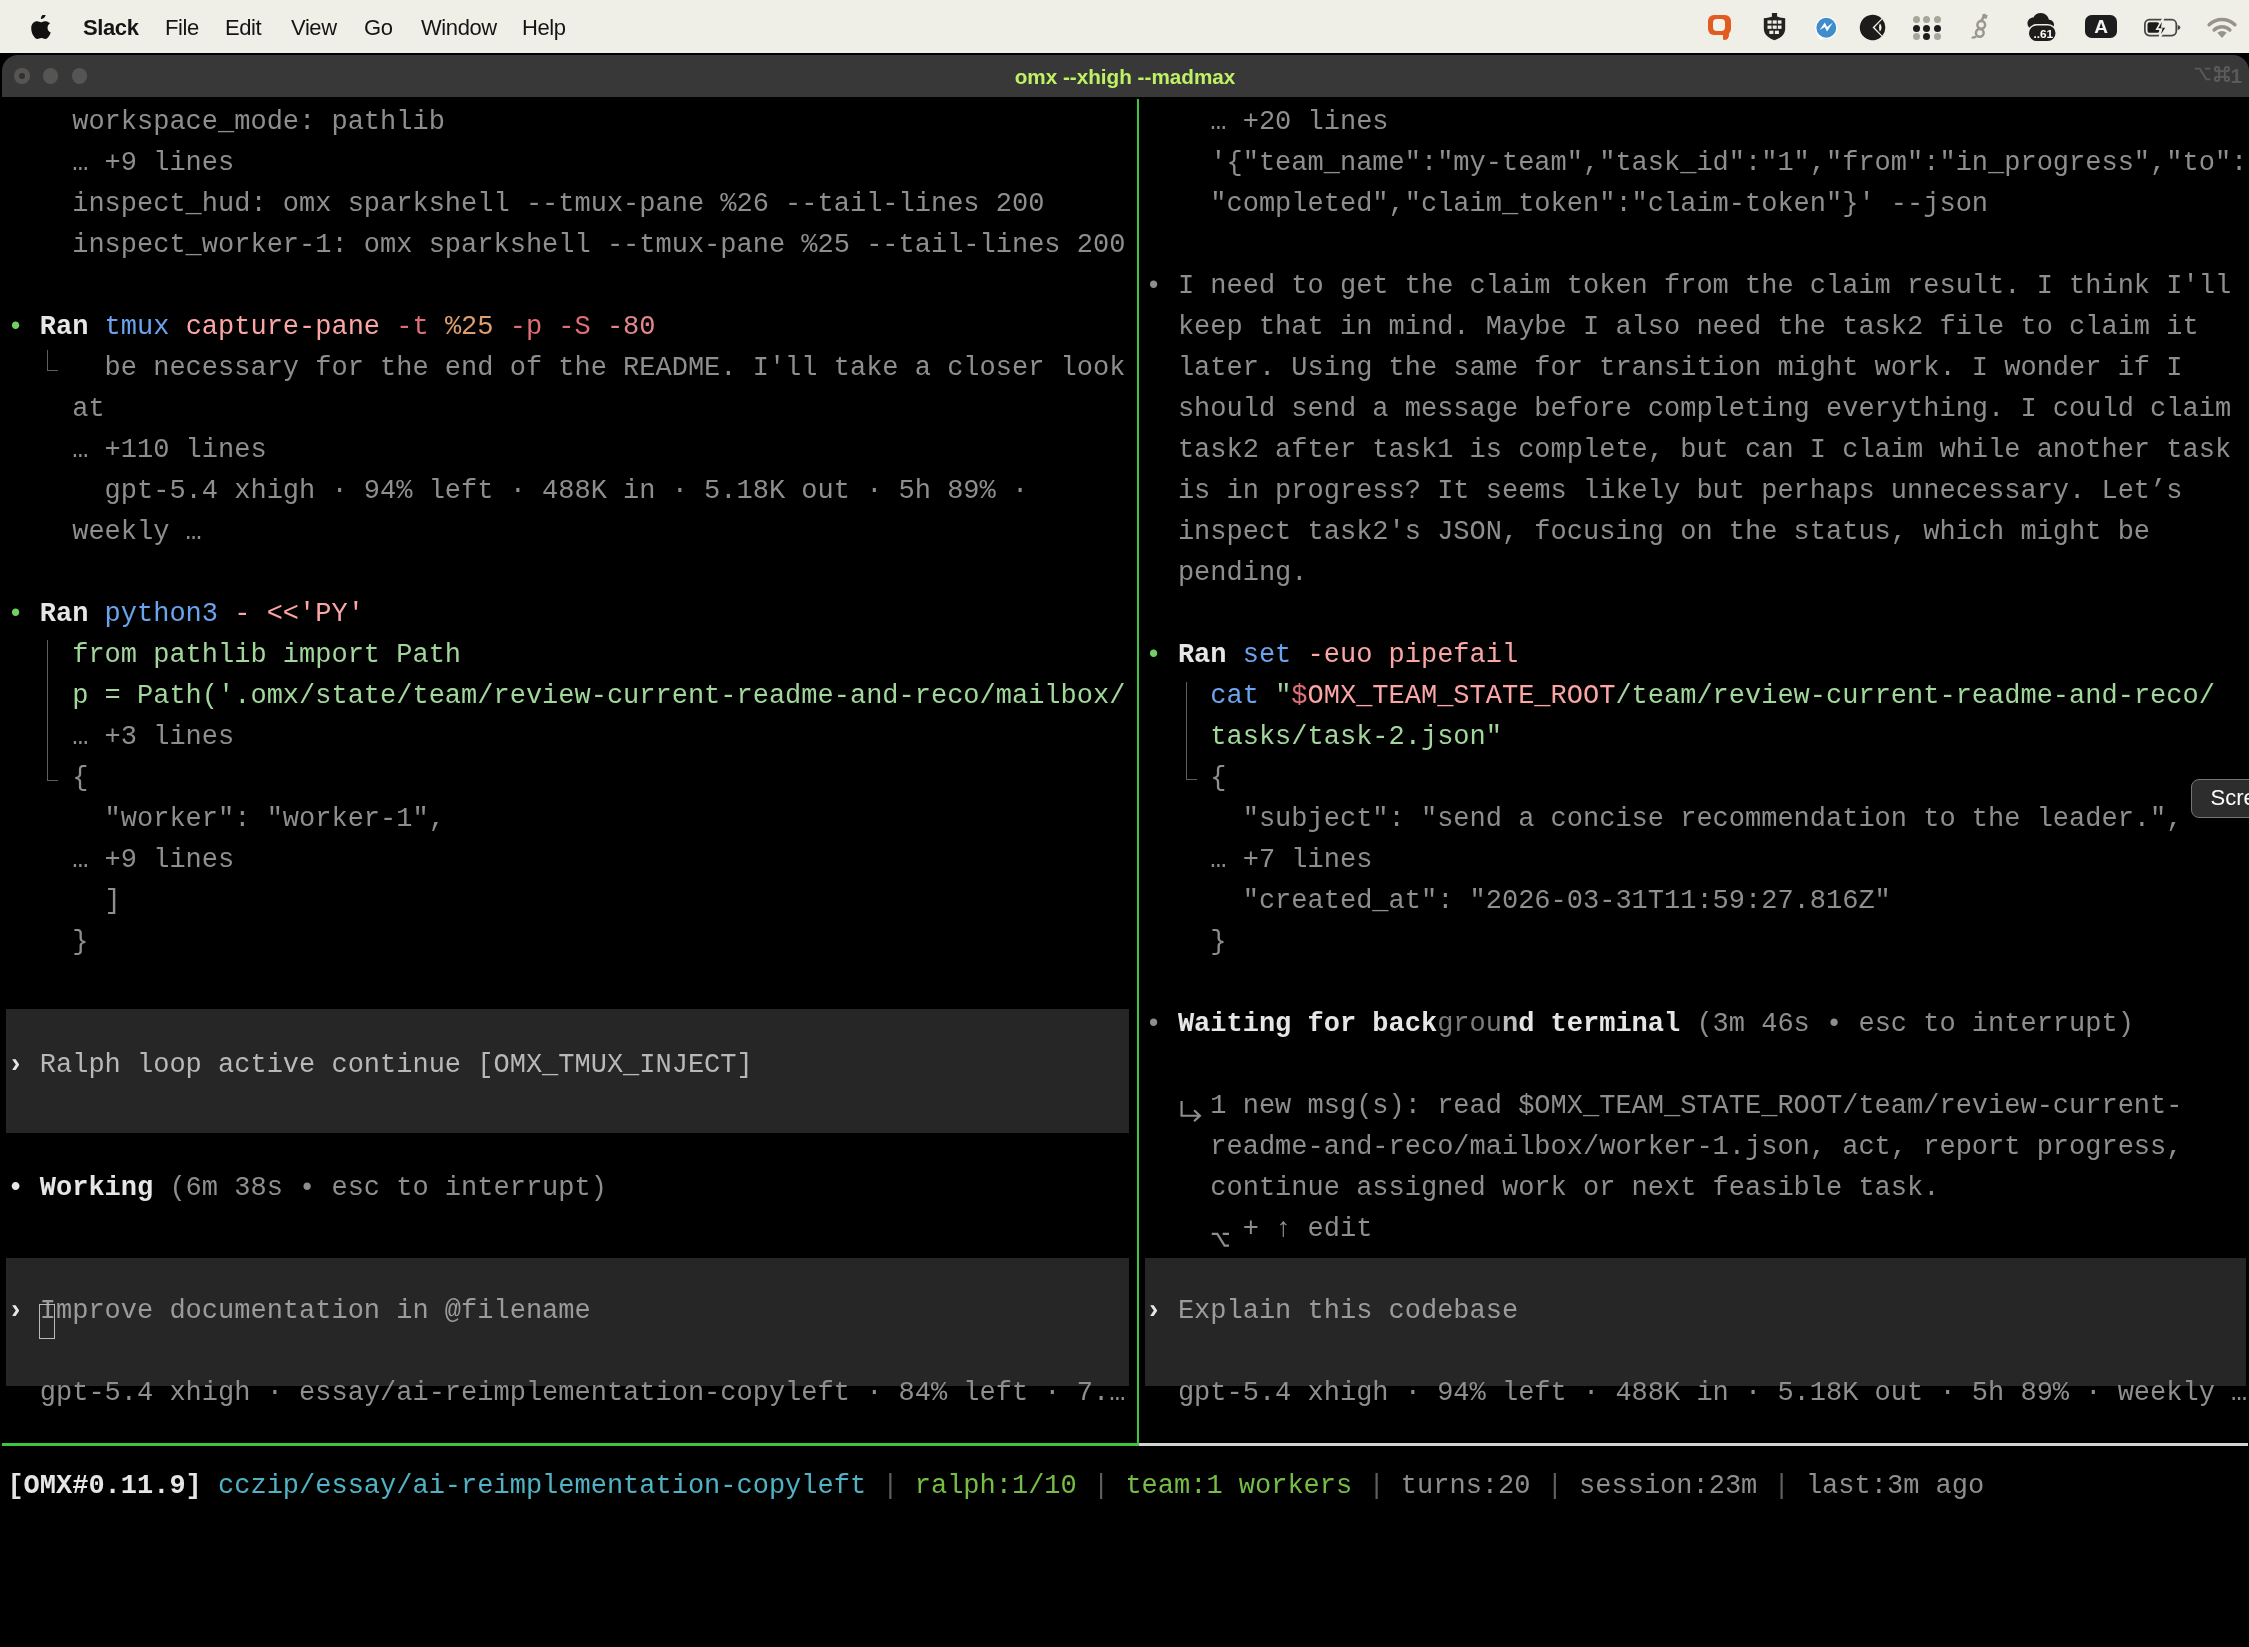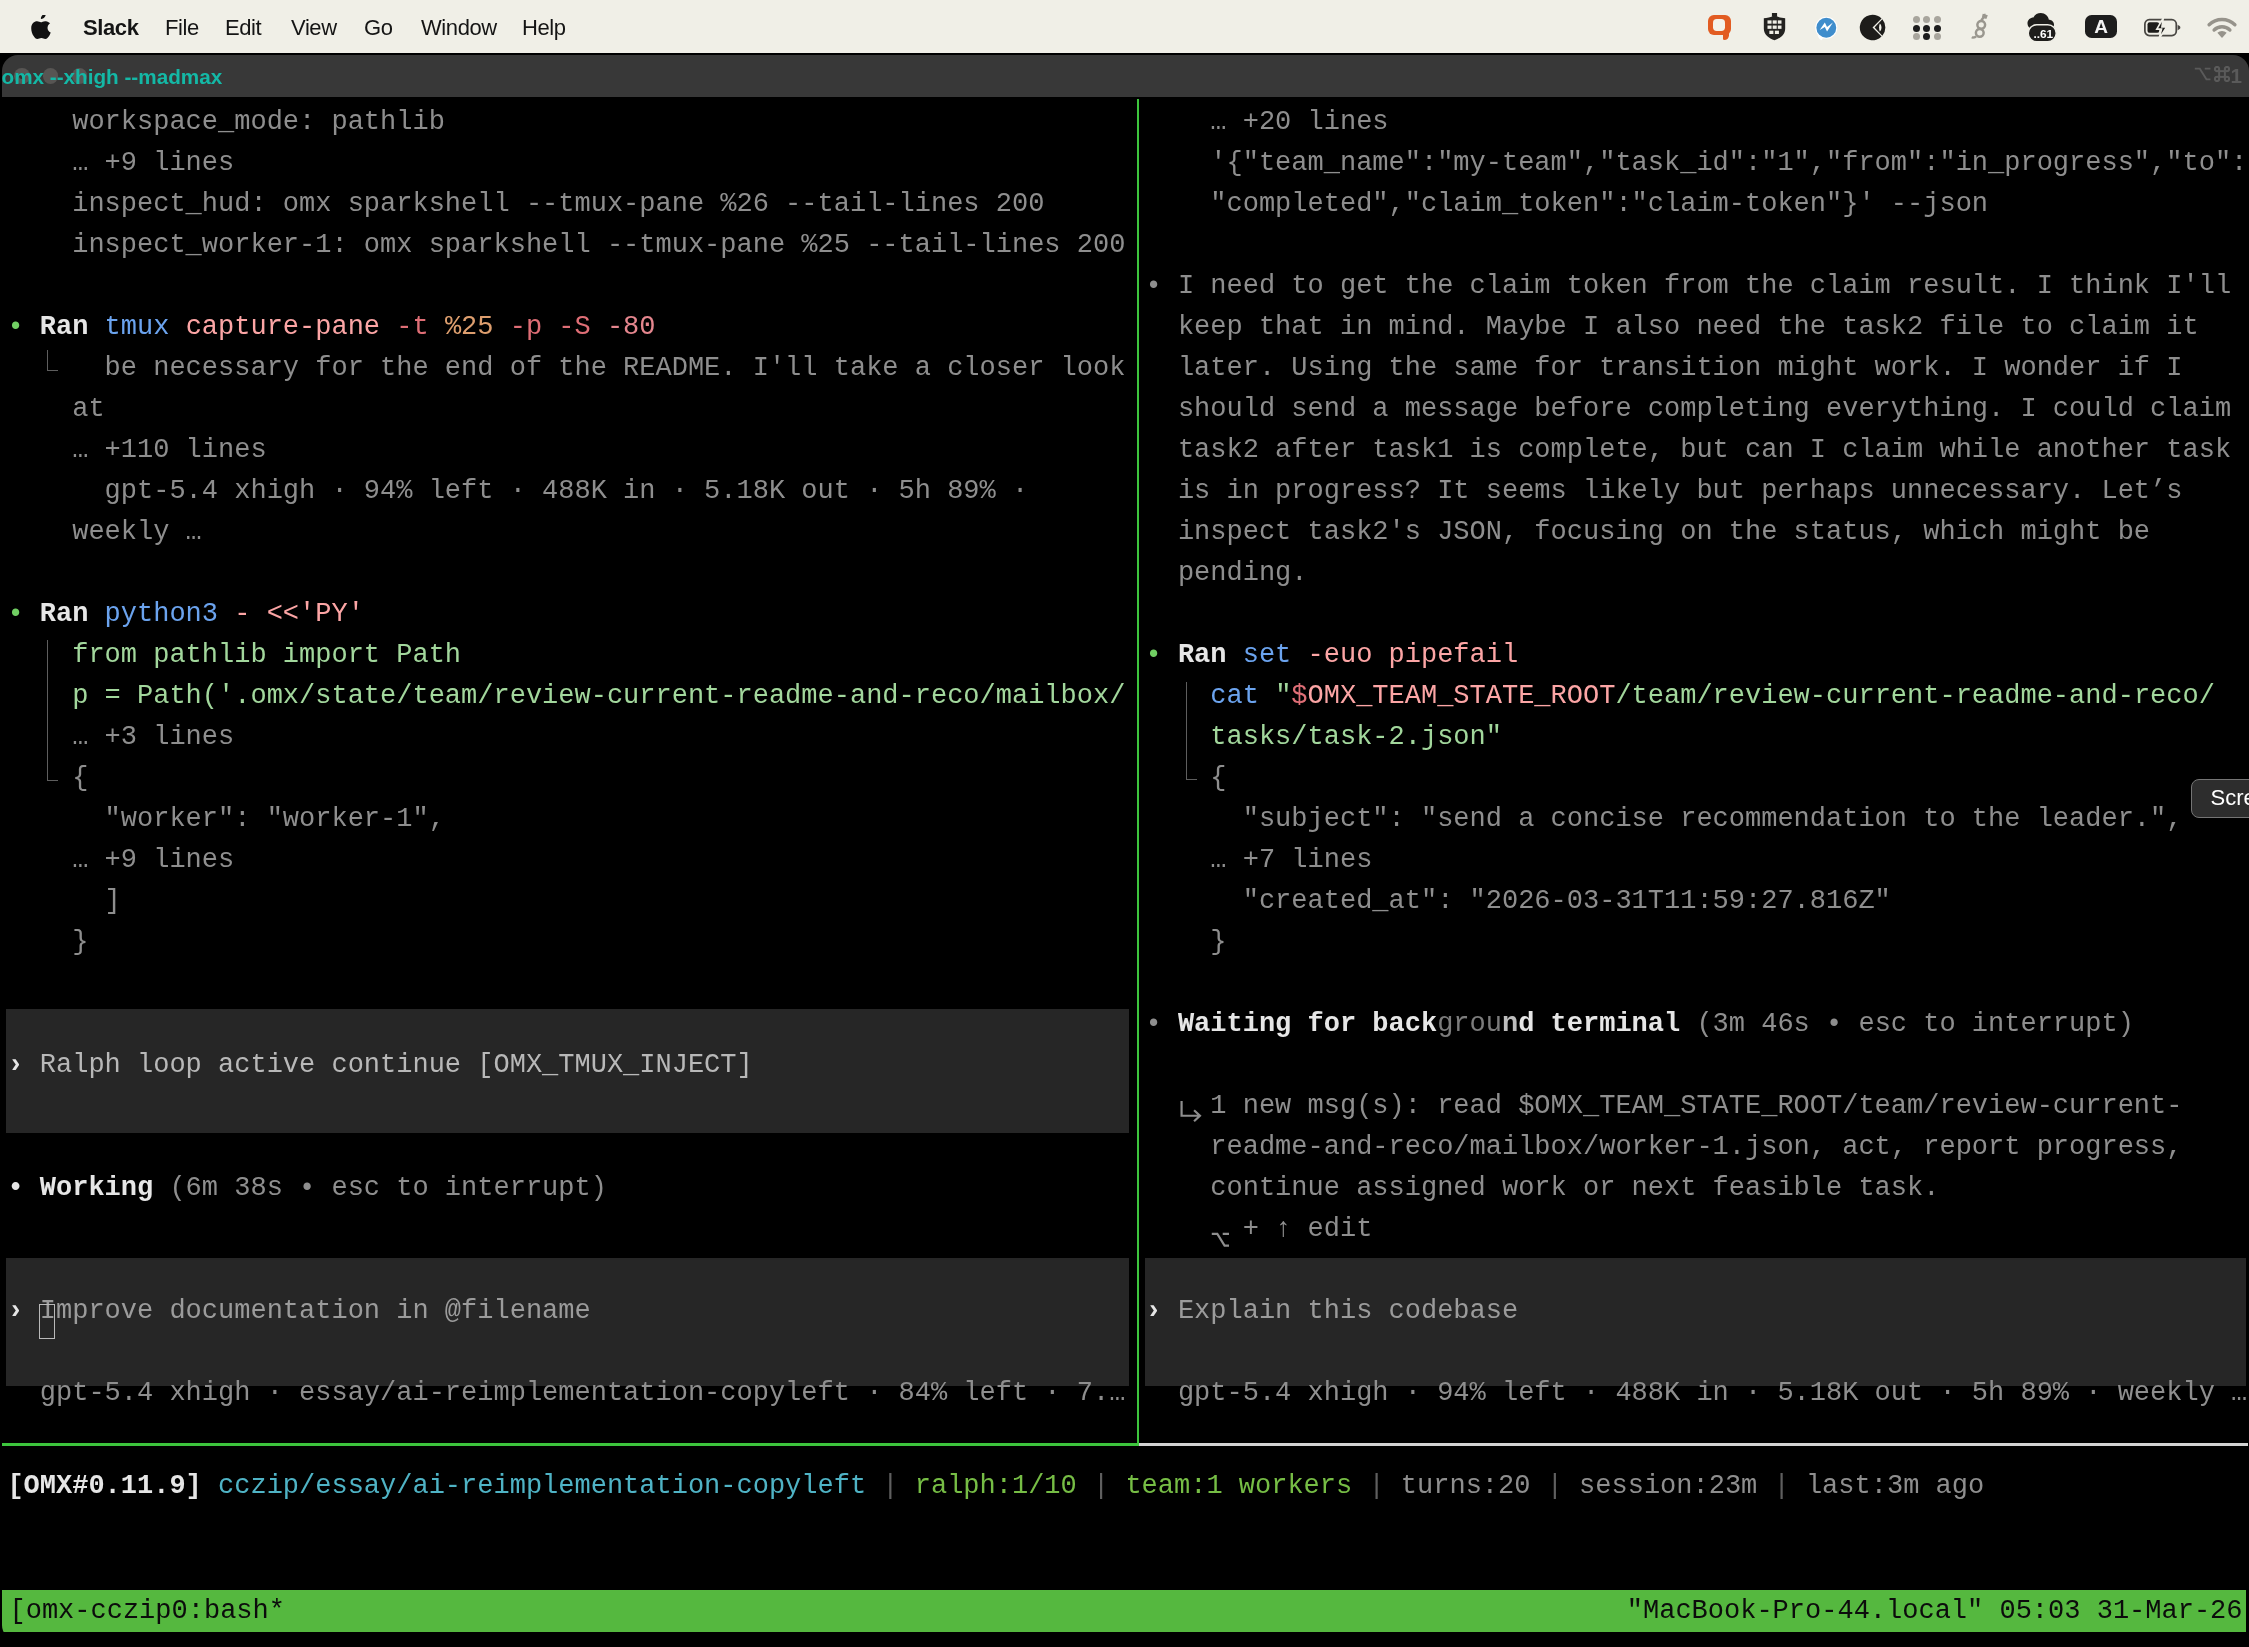--- a/index.html
+++ b/index.html
@@ -2,21 +2,21 @@
 <html style="font-size:11.8px"><head><meta charset="utf-8"><style>
 *{margin:0;padding:0;box-sizing:border-box}
 html,body{width:2250px;height:1648px;overflow:hidden;background:#000}
 body{position:relative;font-family:"Liberation Sans",sans-serif}
 .abs{position:absolute}
 #menubar{position:absolute;left:0;top:0;width:2250px;height:53px;background:#f0efe7}
 .mi{position:absolute;top:0;height:53px;line-height:55px;font-size:22px;letter-spacing:-0.4px;color:#151515;white-space:nowrap}
 #window{position:absolute;left:1.5px;top:55px;width:2247px;height:1586px;background:#000;border-radius:16px;overflow:hidden}
 #titlebar{position:absolute;left:0;top:0;width:100%;height:42px;background:#383838}
 .tl{position:absolute;top:13.3px;width:15.5px;height:15.5px;border-radius:50%;background:#575553}
-#wtitle{position:absolute;left:0;top:0;width:100%;height:42px;line-height:44px;font-size:20.7px;font-weight:bold;color:#14b8a6}
+#wtitle{position:absolute;left:0;top:0;width:100%;height:42px;text-align:center;line-height:44px;font-size:20.7px;font-weight:bold;color:#bef264}
 .mono{font-family:"Liberation Mono",monospace;font-size:27px;line-height:41px}
 pre.mono{position:absolute;margin:0;white-space:pre}
 .g{color:#8e8e8e}.g2{color:#9b9b9b}.gb{color:#71cf63}.wb{color:#e6e6e6;font-weight:bold}
 .wt{color:#e6e6e6;font-weight:bold}.bl{color:#6ba3ee}.lav{color:#fca5a5}.rd{color:#df6e76}.or{color:#dd9e6e}
 .pk{color:#e5868e}.sg{color:#a2d79c}.cy{color:#4fb3c5}.lg{color:#76bd45}.pp{color:#5f5f5f}
 .gi{color:#8e8e8e;}
 .sh1{color:#7c7c7c}.sh2{color:#bdbdbd;font-weight:bold}
 .bx{color:#b8b8b8}
 .graybox{position:absolute;background:#262626}
 .corner{position:absolute;border-left:1.8px solid #5e5e5e;border-bottom:1.8px solid #5e5e5e}
@@ -200,18 +200,14 @@
 <svg class="abs" style="left:1209px;top:1177px" width="18.5" height="15.5" viewBox="0 0 24 20">
       <g fill="none" stroke="#8e8e8e" stroke-width="2.8">
         <path d="M1 2.4h7.2l9.4 15.2h5.8M15.2 2.4h8.2"></path>
       </g>
     </svg>
 <div id="cursor" style="left:37px;top:1249px;width:16px;height:35px"></div>
 <div class="abs" style="left:1135px;top:44px;width:2.2px;height:1346px;background:#3dc53d"></div>
 <div class="abs" style="left:0;top:1388px;width:1138px;height:3px;background:#3dc53d"></div>
 <div class="abs" style="left:1137px;top:1388px;width:1109px;height:3px;background:#d2d2d2"></div>
 <pre class="mono" style="left:5.9px;top:1411px"><span class="wb">[OMX#0.11.9]</span> <span class="cy">cczip/essay/ai-reimplementation-copyleft</span><span class="pp"> | </span><span class="lg">ralph:1/10</span><span class="pp"> | </span><span class="lg">team:1 workers</span><span class="pp"> | </span><span class="g">turns:20</span><span class="pp"> | </span><span class="g">session:23m</span><span class="pp"> | </span><span class="g">last:3m ago</span></pre>
-<div class="abs mono" style="left:0;top:1535px;width:2244px;height:42px;background:#55b83f;color:#0c0c0c">
-<span class="abs" style="left:8px;top:0;line-height:42px">[omx-cczip0:bash*</span>
-<span class="abs" style="right:3px;top:0;line-height:42px">"MacBook-Pro-44.local" 05:03 31-Mar-26</span>
-</div>
 <div id="tooltip">Scre</div>
 </div>
 
 </body></html>

